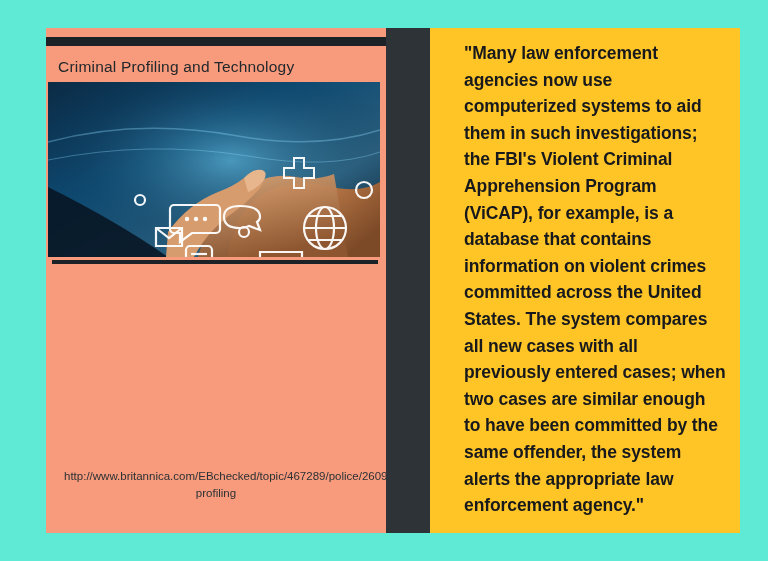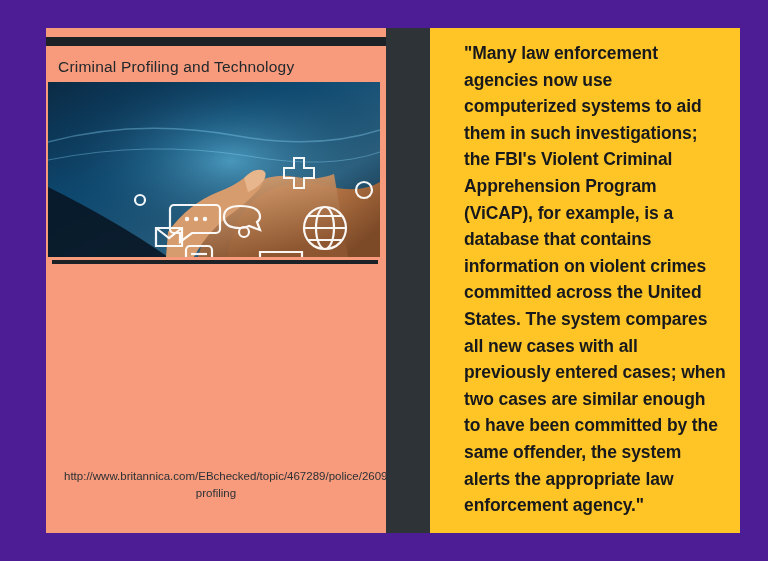--- a/index.html
+++ b/index.html
@@ -10,21 +10,21 @@
   body {
     width: 768px;
     height: 561px;
     overflow: hidden;
     font-family: "Liberation Sans", sans-serif;
   }
   .stage {
     position: relative;
     width: 768px;
     height: 561px;
-    background: #4c1d95;
+    background: #5eead4;
   }
 
   
   .left-panel {
     position: absolute;
     left: 46px;
     top: 28px;
     width: 340px;
     height: 505px;
     background: #f79b7c;

